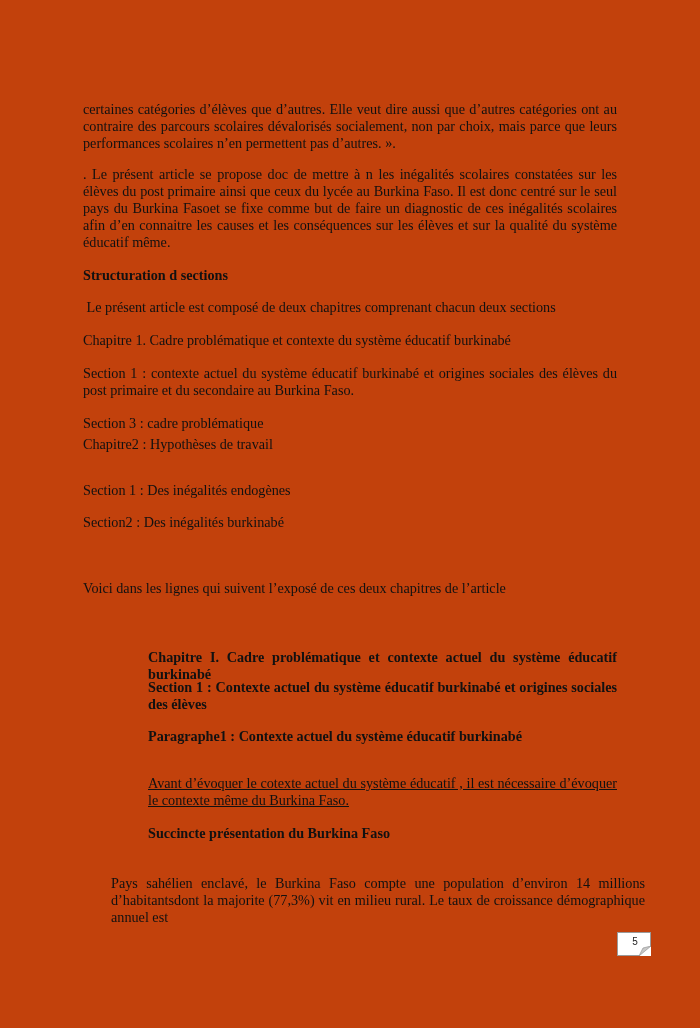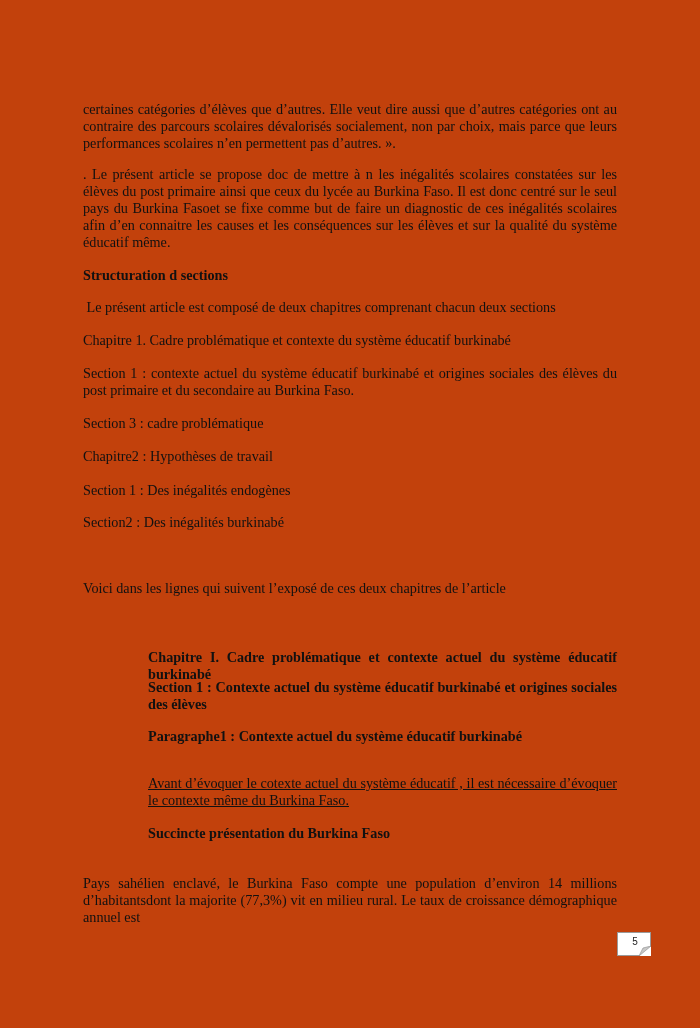--- a/index.html
+++ b/index.html
@@ -82,39 +82,39 @@
   <p class="blk bold" style="top:267px;">Structuration d sections</p>
 
   <p class="blk" style="top:299px; white-space:pre;"> Le présent article est composé de deux chapitres comprenant chacun deux sections</p>
 
   <p class="blk" style="top:332px;">Chapitre 1. Cadre problématique et contexte du système éducatif burkinabé</p>
 
   <p class="blk justify" style="top:365px;">Section 1 : contexte actuel du système éducatif burkinabé et origines sociales des élèves du post primaire et du secondaire au Burkina Faso.</p>
 
   <p class="blk" style="top:415px;">Section 3 : cadre problématique</p>
 
-  <p class="blk" style="top:448px;">Chapitre2 : Hypothèses de travail</p>
+  <p class="blk" style="top:436px;">Chapitre2 : Hypothèses de travail</p>
 
   <p class="blk" style="top:482px;">Section 1 : Des inégalités endogènes</p>
 
   <p class="blk" style="top:514px;">Section2 : Des inégalités burkinabé</p>
 
   <p class="blk" style="top:580px;">Voici dans les lignes qui suivent l’exposé de ces deux chapitres de l’article</p>
 
   <p class="blk ind bold justify" style="top:649px;">Chapitre I. Cadre problématique et contexte actuel du système éducatif burkinabé</p>
 
   <p class="blk ind bold justify" style="top:679px;">Section 1 : Contexte actuel du système éducatif burkinabé et origines sociales des élèves</p>
 
   <p class="blk ind bold" style="top:728px;">Paragraphe1 : Contexte actuel du système éducatif burkinabé</p>
 
   <p class="blk ind justify" style="top:775px;text-decoration:underline;">Avant d’évoquer le cotexte actuel du système éducatif , il est nécessaire d’évoquer le contexte même du Burkina Faso.</p>
 
   <p class="blk ind bold" style="top:825px;">Succincte présentation du Burkina Faso</p>
 
-  <p class="blk justify" style="top:875px;">Pays sahélien enclavé, le Burkina Faso compte une population d’environ 14 millions d’habitantsdont la majorite (77,3%) vit en milieu rural. Le taux de croissance démographique annuel est</p>
+  <p class="blk justify" style="top:875px;margin-left:28px;">Pays sahélien enclavé, le Burkina Faso compte une population d’environ 14 millions d’habitantsdont la majorite (77,3%) vit en milieu rural. Le taux de croissance démographique annuel est</p>
 
   <div class="page-num-box">
     <span class="page-num">5</span>
     <svg class="page-curl" viewBox="0 0 12 10" width="12" height="10">
       <polygon points="0,10 12,0 12,10" fill="#ffffff"></polygon>
       <polygon points="0,10 12,0 4,2" fill="#c8c8c8" stroke="#8a8a8a" stroke-width="0.6"></polygon>
     </svg>
   </div>
 
 </div>

